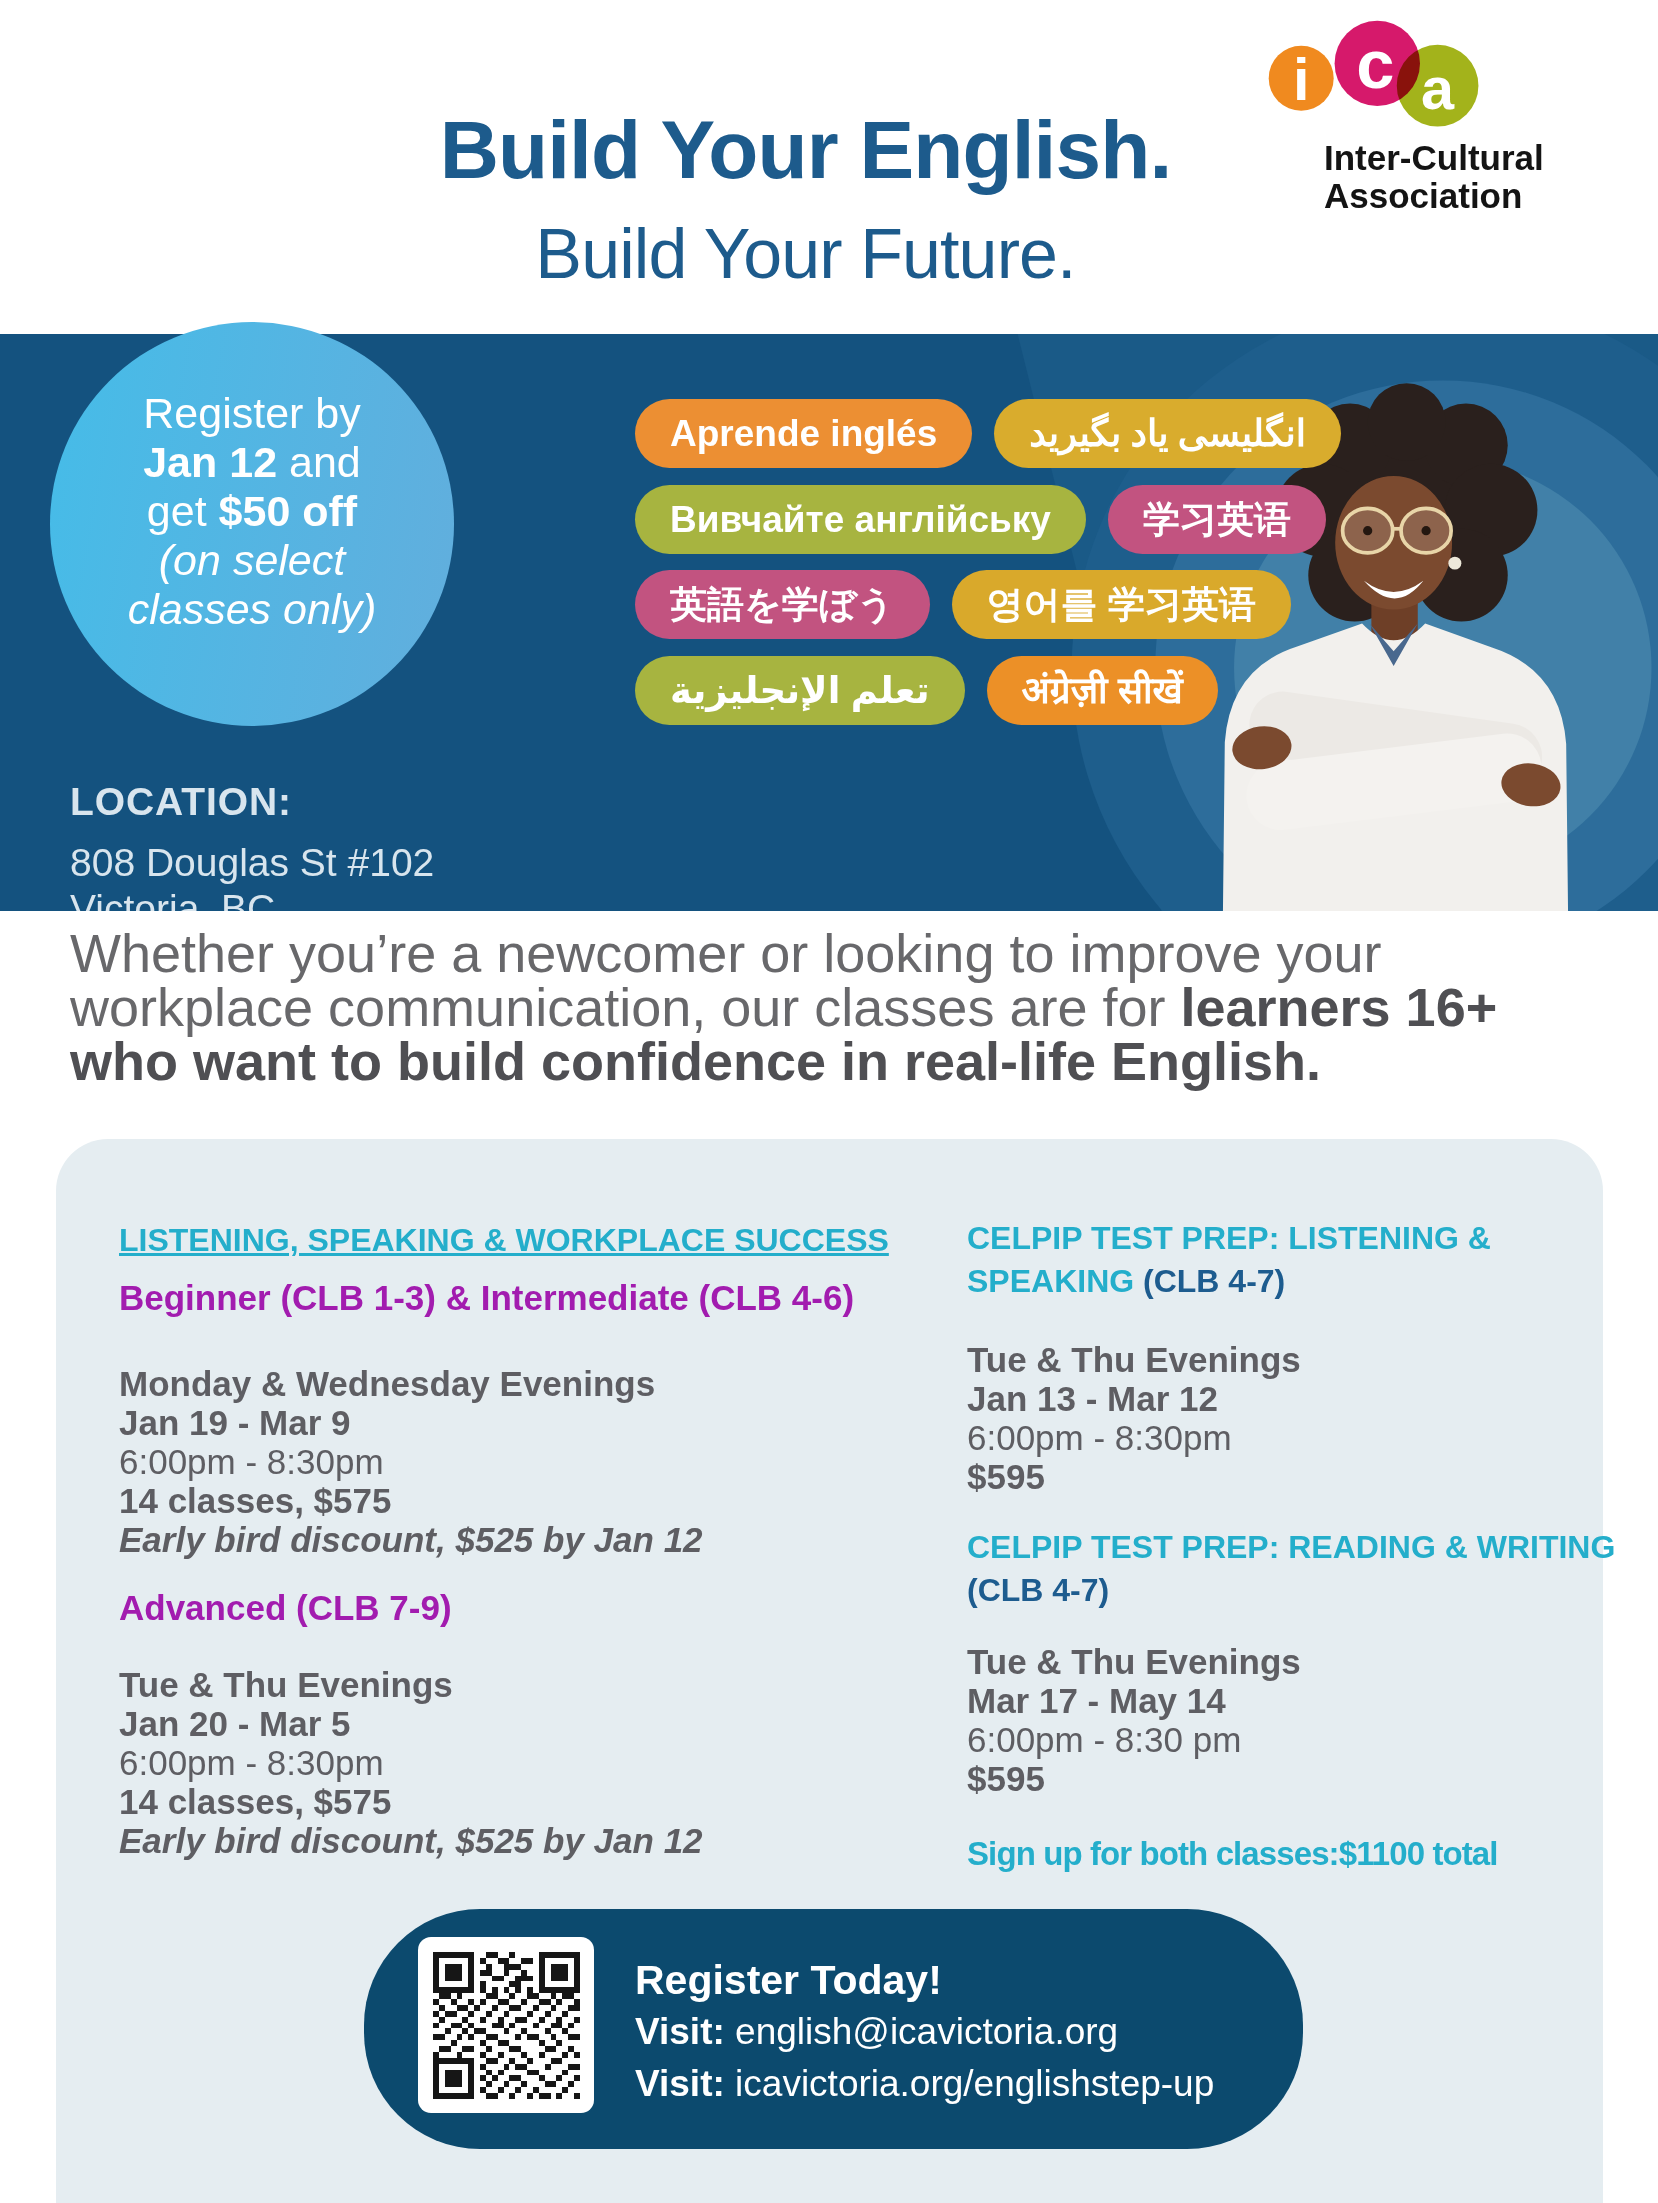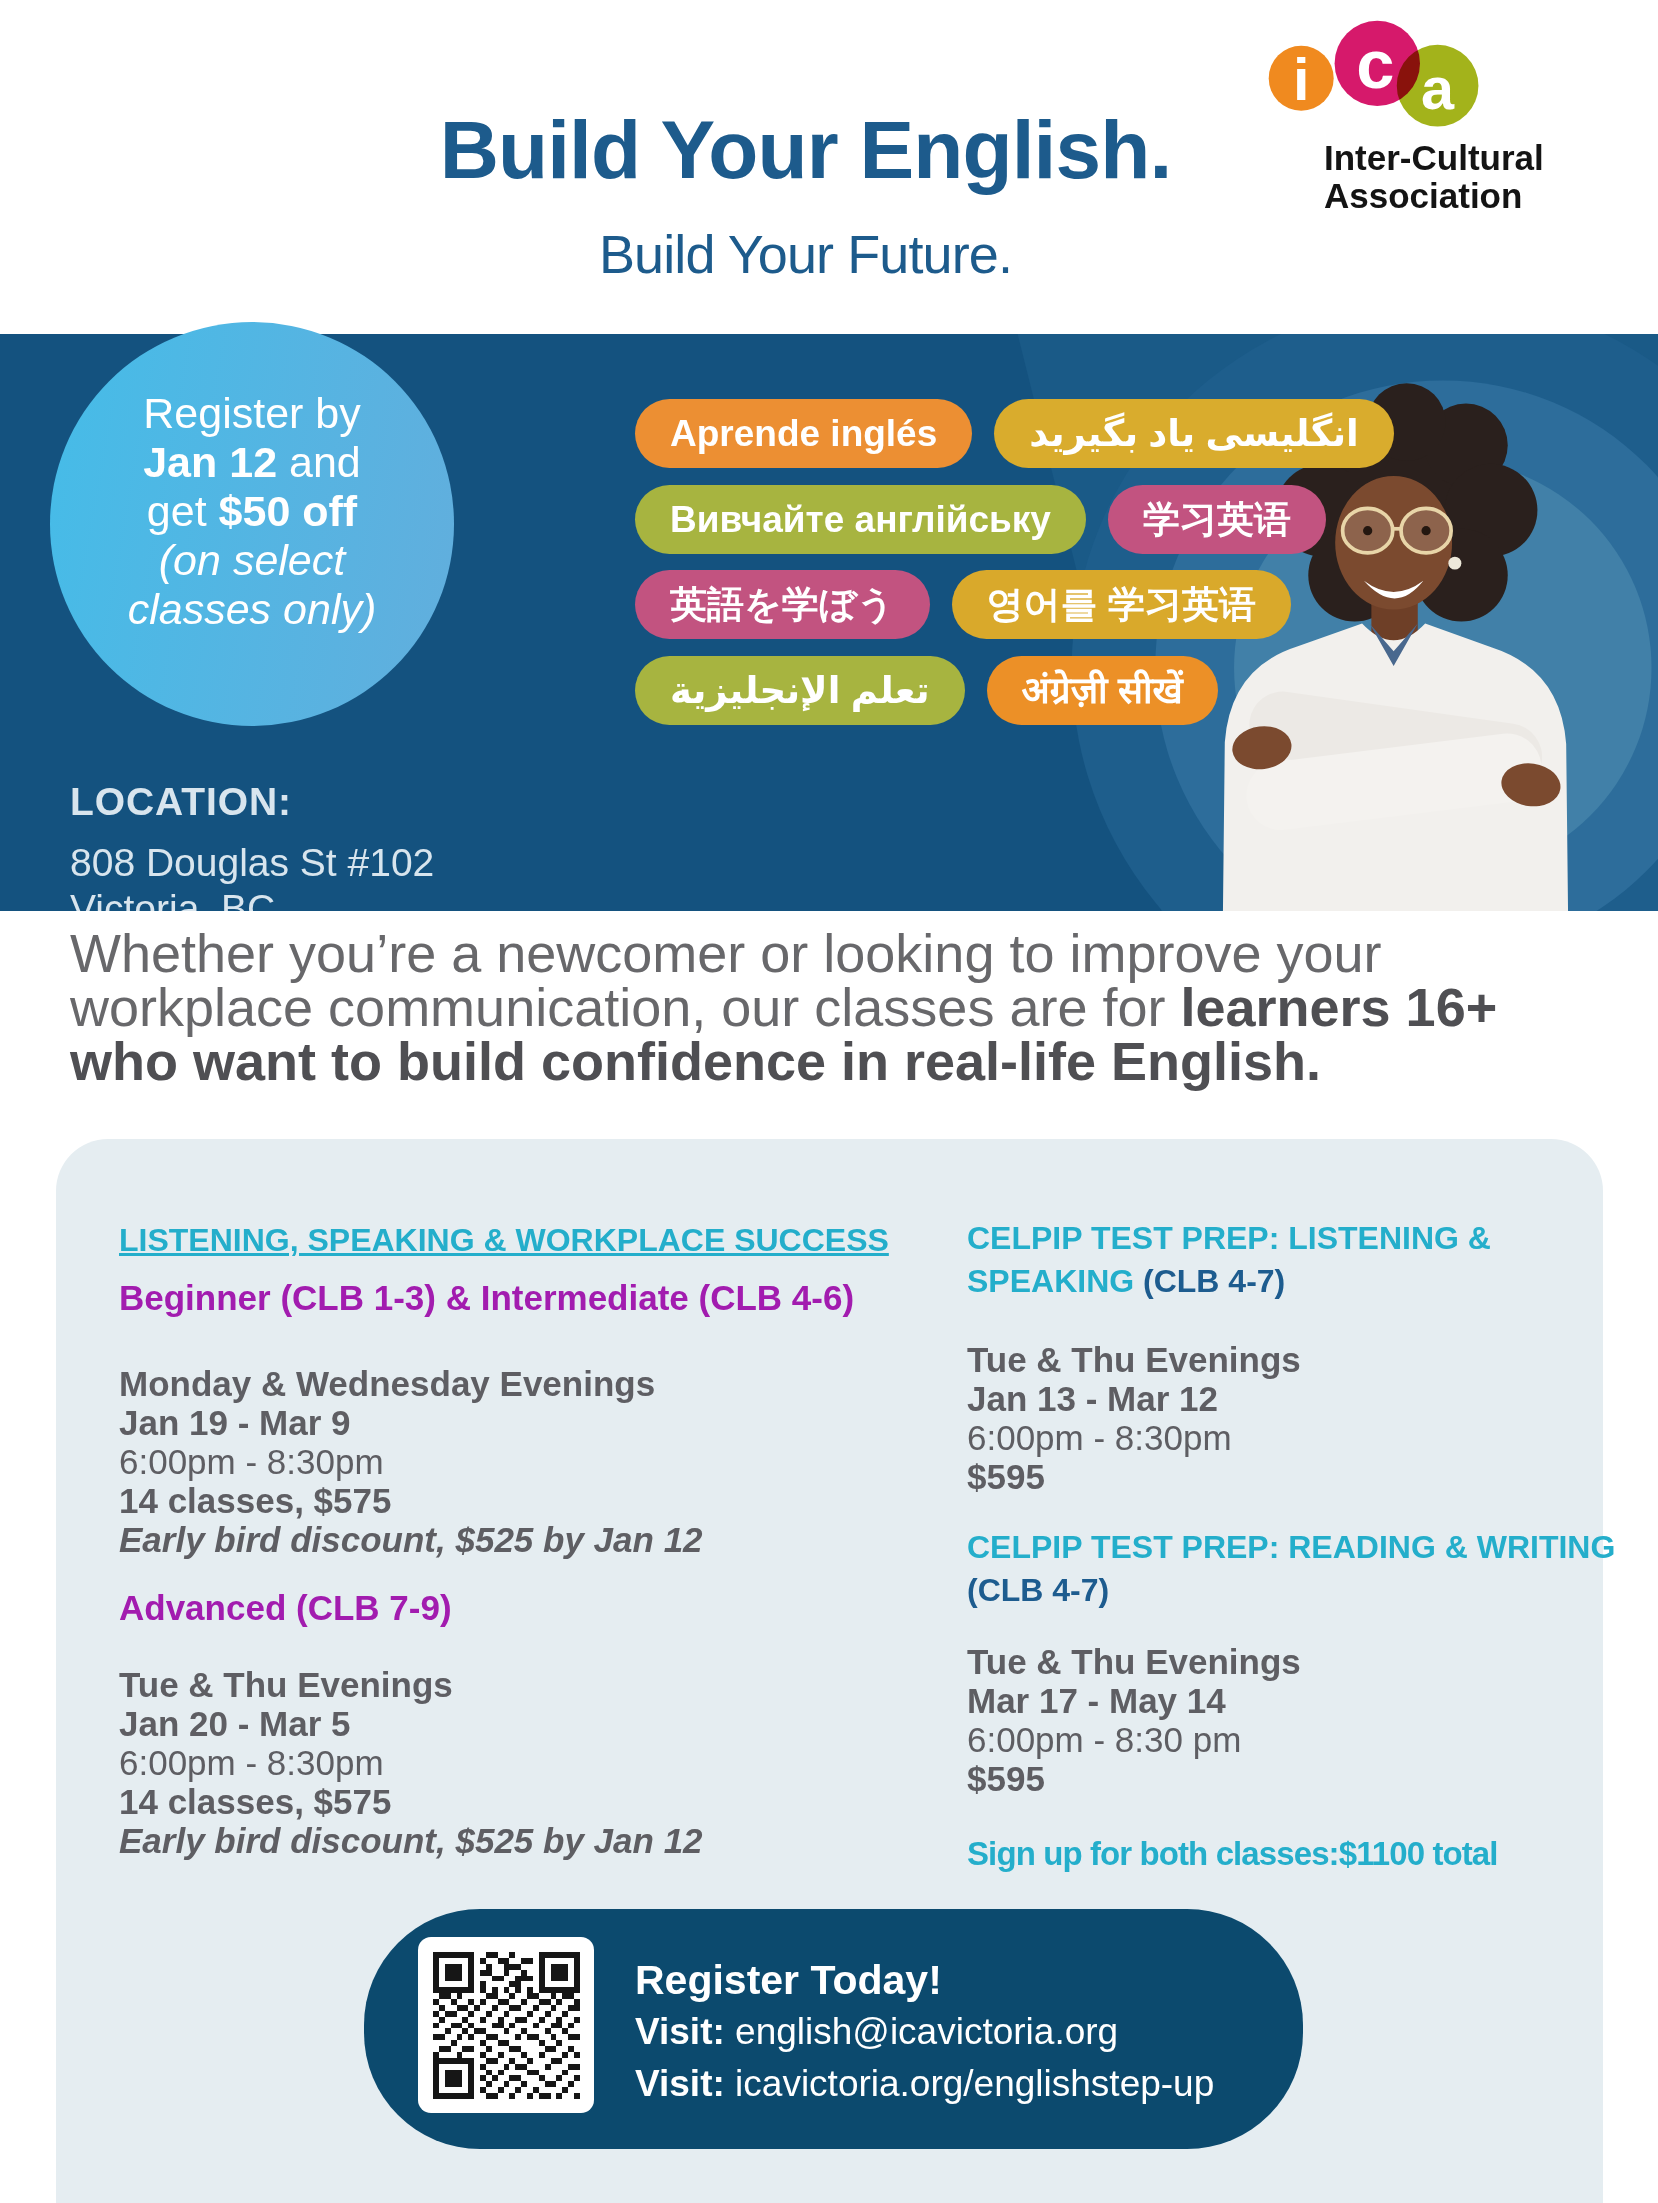--- a/index.html
+++ b/index.html
@@ -3,21 +3,21 @@
 <meta charset="utf-8">
 <style>
   html,body{margin:0;padding:0;background:#ffffff;}
   .page{
     position:relative;width:1658px;height:2204px;background:#ffffff;
     font-family:"Liberation Sans","DejaVu Sans",sans-serif;overflow:hidden;
   }
   
   .titles{position:absolute;left:161px;top:98px;width:1289px;text-align:center;color:#1D5B8C;}
   .title-1{font-size:82px;font-weight:700;line-height:104px;letter-spacing:-0.9px;}
-  .title-2{font-size:54px;font-weight:400;line-height:104px;letter-spacing:-0.9px;}
+  .title-2{font-size:70px;font-weight:400;line-height:104px;letter-spacing:-0.9px;}
   .logo{position:absolute;left:1263px;top:16.7px;width:380px;}
   .logo-name{position:absolute;left:61px;top:122px;font-size:35px;line-height:38px;font-weight:700;color:#141414;}
   
   .banner{position:absolute;left:0;top:334px;width:1658px;height:577px;background:#14527F;overflow:hidden;}
   .banner-wedge{position:absolute;left:983px;top:-139px;width:1020px;height:928px;background:#1A5A87;transform:rotate(-14deg);transform-origin:top left;}
   .photo-svg{position:absolute;left:965px;top:0;width:694px;height:577px;}
   .pills{position:absolute;left:635px;top:65px;display:flex;flex-direction:column;gap:16.7px;align-items:flex-start;}
   .pill-row{display:flex;gap:22px;}
   .pill{height:69px;line-height:69px;padding:0 35px;border-radius:37px;color:#ffffff;font-size:37px;font-weight:700;white-space:nowrap;text-align:center;}
   .location{position:absolute;left:70px;top:403px;color:#D8E5EE;margin-top:44px;}
@@ -112,21 +112,21 @@
 
       <rect x="1345" y="762" width="318" height="72" rx="36" fill="#ECE9E5" transform="rotate(8 1500 800)"></rect>
       <rect x="1342" y="806" width="320" height="74" rx="37" fill="#F4F2EF" transform="rotate(-7 1500 840)"></rect>
       <ellipse cx="1360" cy="806" rx="32" ry="23" fill="#7B4A2F" transform="rotate(-7 1360 806)"></ellipse>
       <ellipse cx="1650" cy="846" rx="32" ry="23" fill="#7B4A2F" transform="rotate(8 1650 846)"></ellipse>
     </svg>
 
     <div class="pills">
       <div class="pill-row">
         <div class="pill" style="background-color: rgb(236, 143, 51);">Aprende inglés</div>
-        <div class="pill" style="background-color: rgb(217, 172, 45);">انگلیسی یاد بگیرید</div>
+        <div class="pill" style="background-color: rgb(217, 172, 45); font-family: Liberation Serif, serif;">انگلیسی یاد بگیرید</div>
       </div>
       <div class="pill-row">
         <div class="pill" style="background-color: rgb(167, 180, 64);">Вивчайте англійську</div>
         <div class="pill" style="background-color: rgb(194, 83, 128);">学习英语</div>
       </div>
       <div class="pill-row">
         <div class="pill" style="background-color: rgb(194, 83, 128);">英語を学ぼう</div>
         <div class="pill" style="background-color: rgb(217, 169, 43);">영어를 学习英语</div>
       </div>
       <div class="pill-row">

